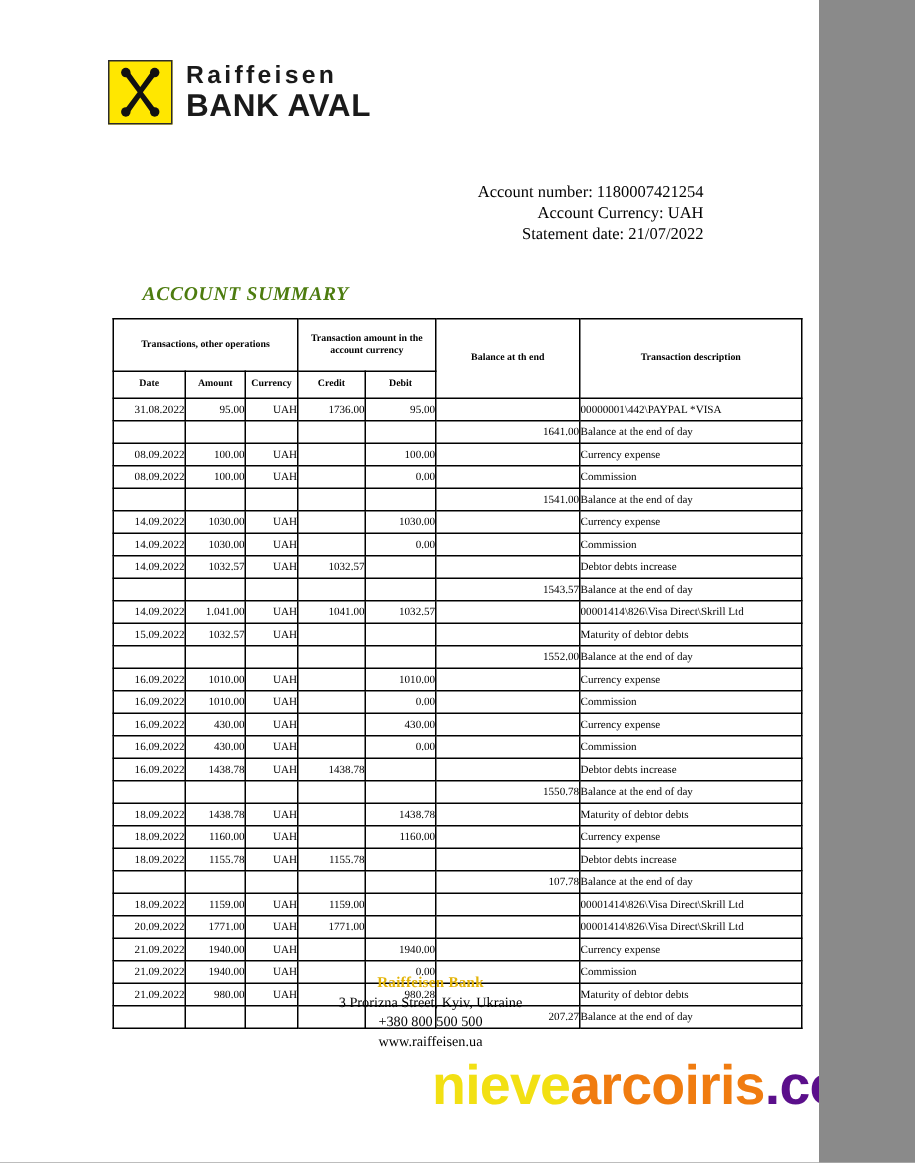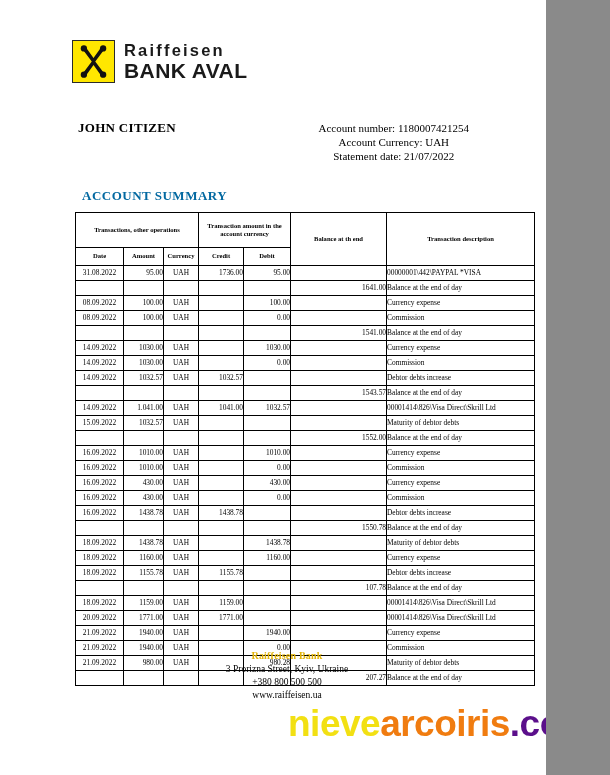--- a/index.html
+++ b/index.html
@@ -74,35 +74,36 @@
   }
   .customer-addr {
     font-size: 11.5px;
     color: #000;
     margin-top: 3px;
   }
   .acct-meta {
     position: absolute;
     right: 77px;
     top: 121px;
-    text-align: center;
+    text-align: right;
     font-size: 11px;
     line-height: 14.2px;
     color: #000;
   }
 
   
   .section-title {
     position: absolute;
-    left: 82px;
+    left: 95px;
     top: 188px;
     font-size: 13px;
     font-weight: bold;
     letter-spacing: 0.5px;
-    color: #0369a1;
+    color: #4d7c0f;
+    font-style: italic;
   }
 
   
   .table-wrap {
     position: absolute;
     left: 75px;
     top: 212px;
     width: 459px;
   }
   table.stmt {
@@ -134,21 +135,21 @@
     height: 14px;
     line-height: 14px;
     white-space: nowrap;
     overflow: hidden;
   }
   td.num {
     text-align: right;
     padding-right: 3px;
   }
   td.ctr {
-    text-align: center;
+    text-align: right;
   }
   td.txt {
     text-align: left;
     padding-left: 4px;
   }
   col.c-date  { width: 48px; }
   col.c-amt   { width: 40px; }
   col.c-cur   { width: 35px; }
   col.c-cred  { width: 45px; }
   col.c-deb   { width: 47px; }
@@ -208,21 +209,20 @@
         <circle cx="31" cy="35" r="3.6" fill="#111111"></circle>
       </svg>
     </div>
     <div class="logo-text">
       <div class="logo-line1">Raiffeisen</div>
       <div class="logo-line2">BANK AVAL</div>
     </div>
   </div>
 
   <div class="customer">
-    <div class="customer-name">JOHN CITIZEN</div>
   </div>
 
   <div class="acct-meta">
     <div>Account number: 1180007421254</div>
     <div>Account Currency: UAH</div>
     <div>Statement date: 21/07/2022</div>
   </div>
 
   <div class="section-title">ACCOUNT SUMMARY</div>
 

